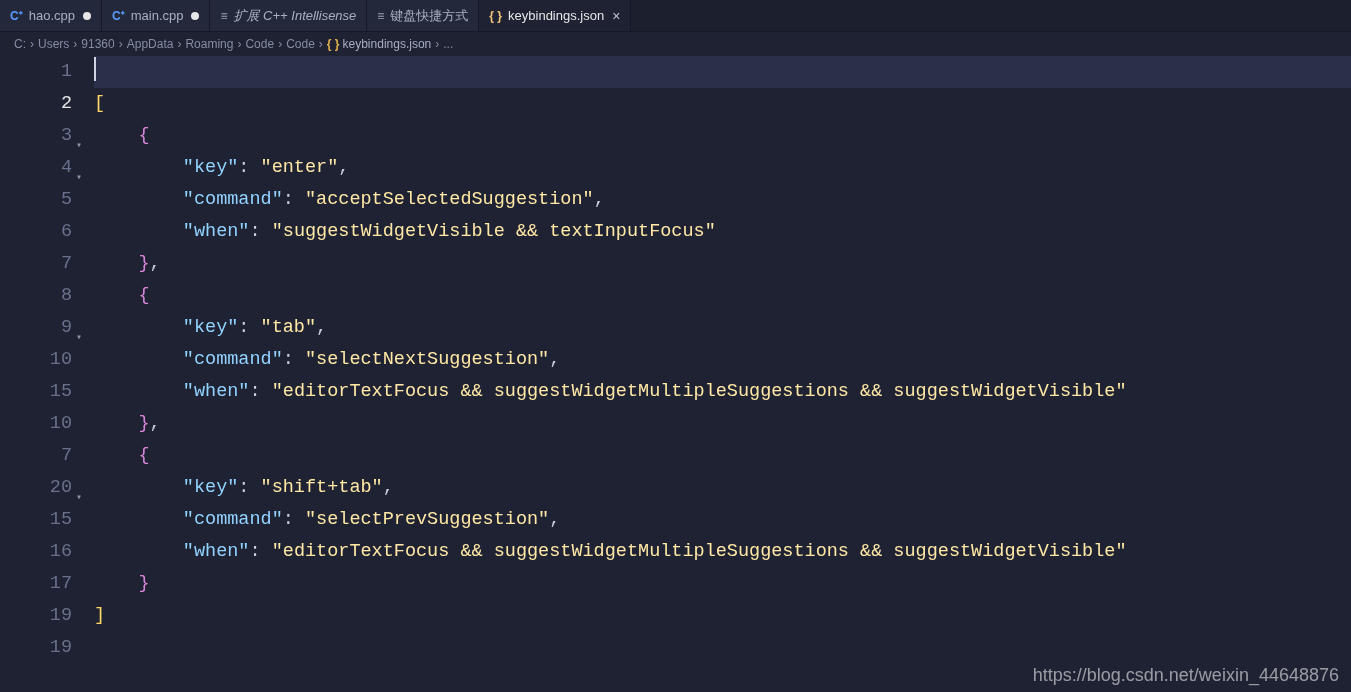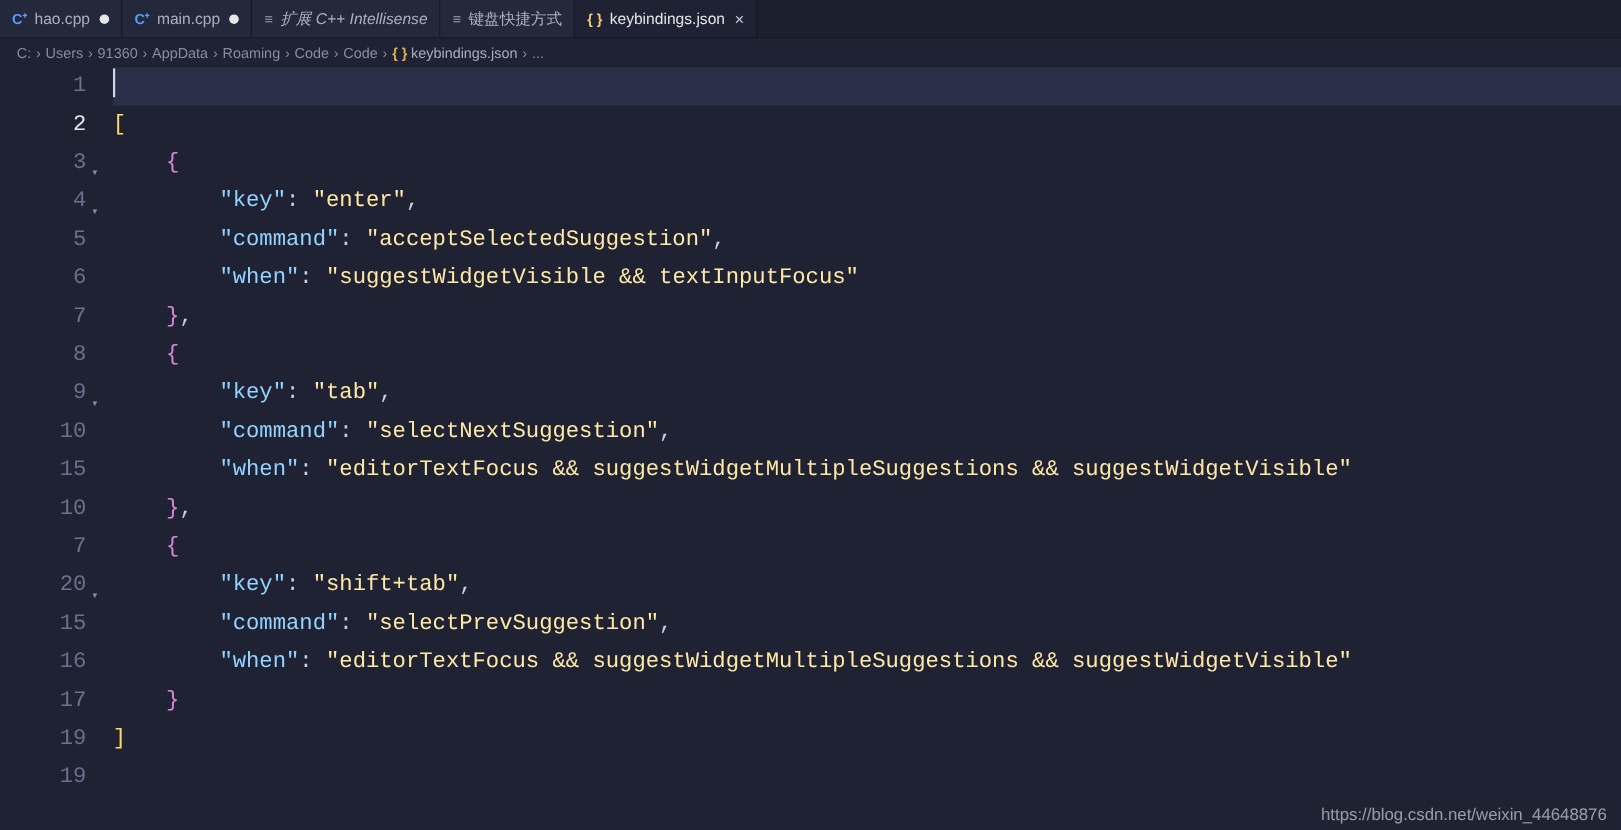--- a/index.html
+++ b/index.html
@@ -125,21 +125,21 @@
   .c-bracket-p { color: #d787d7; }
   .c-key { color: #92d3ff; }
   .c-str { color: #ffe8a5; }
   .c-punct { color: #c9cde0; }
   .c-colon { color: #c9cde0; }
   
   .watermark {
     position: absolute;
     right: 12px;
     bottom: 6px;
-    font-size: 14px;
+    font-size: 18px;
     color: rgba(255,255,255,0.55);
     font-family: Arial, sans-serif;
   }
 </style>
 </head>
 <body>
 
 <div class="tabs" id="tabs">
     <div class="tab">
       <span class="icon cpp">C⁺</span>

